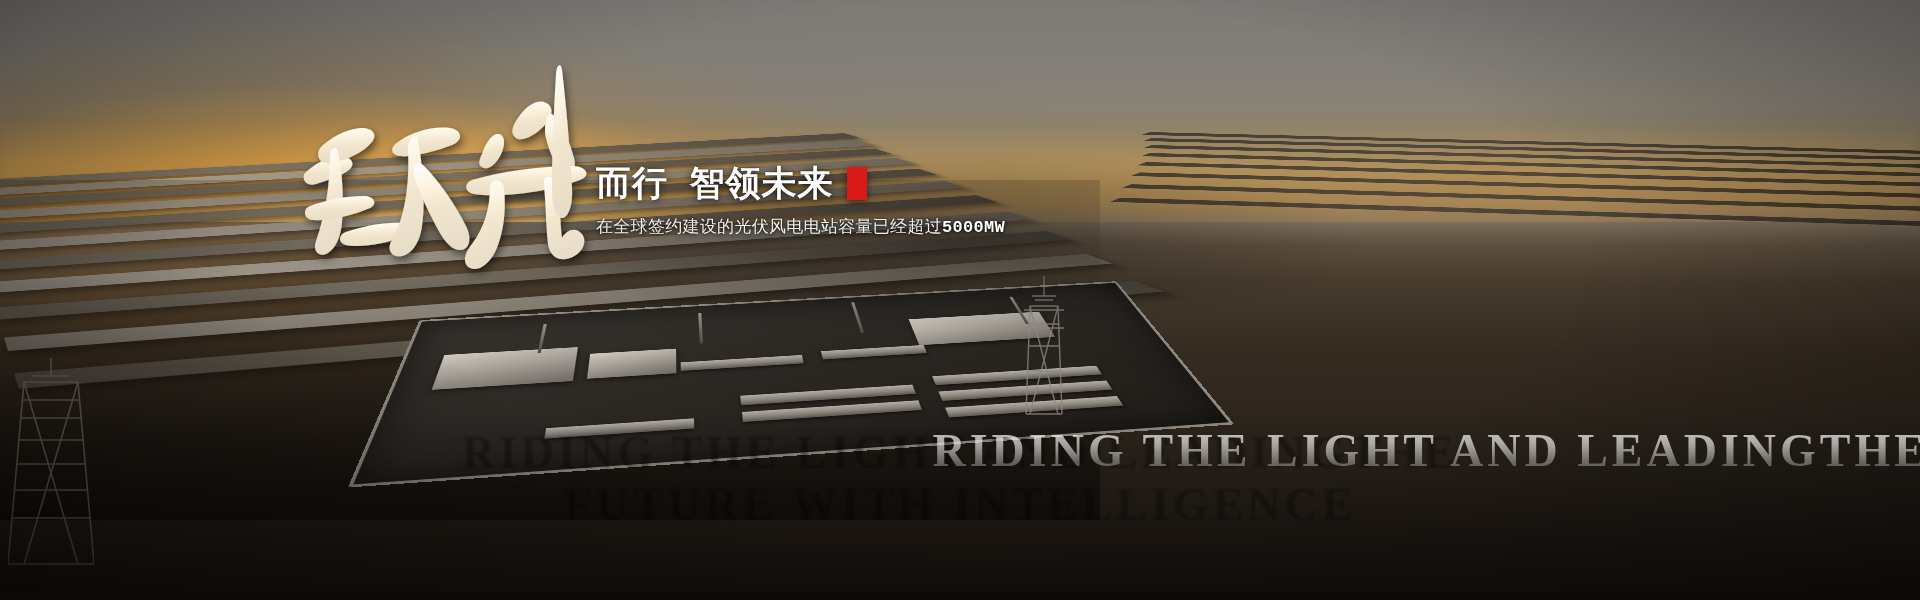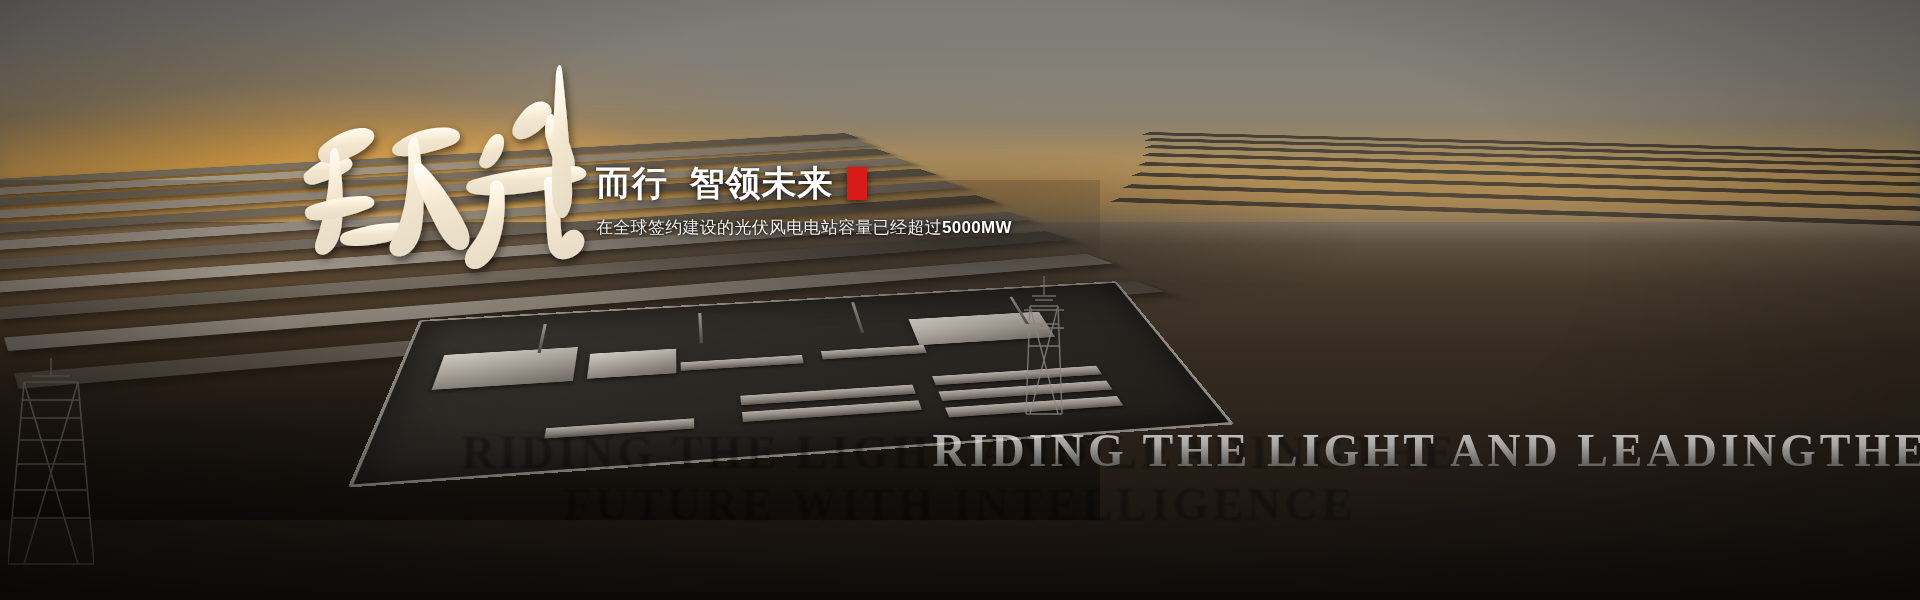--- a/index.html
+++ b/index.html
@@ -187,21 +187,21 @@
     box-shadow:0 2px 7px rgba(0,0,0,.6);
   }
 
   .sub {
     margin-top:11px;
     font-size:17px; line-height:1.62; color:#f2f1ef;
     letter-spacing:.3px;
     text-shadow:0 1px 5px rgba(0,0,0,.8), 0 0 2px rgba(0,0,0,.7);
   }
   .sub b { font-weight:700; color:#ffffff; }
-  .sub .line { white-space:nowrap; }
+  .sub .line { white-space:nowrap;font-family:Liberation Mono, monospace; }
 
   
   .en {
     position:absolute; left:0; width:1920px; text-align:right;
     font-family:"Liberation Serif", "DejaVu Serif", serif;
     font-weight:700;
     letter-spacing:4px;
     white-space:nowrap;
     background:linear-gradient(180deg,
       rgba(255,255,255,0.92) 0%,

